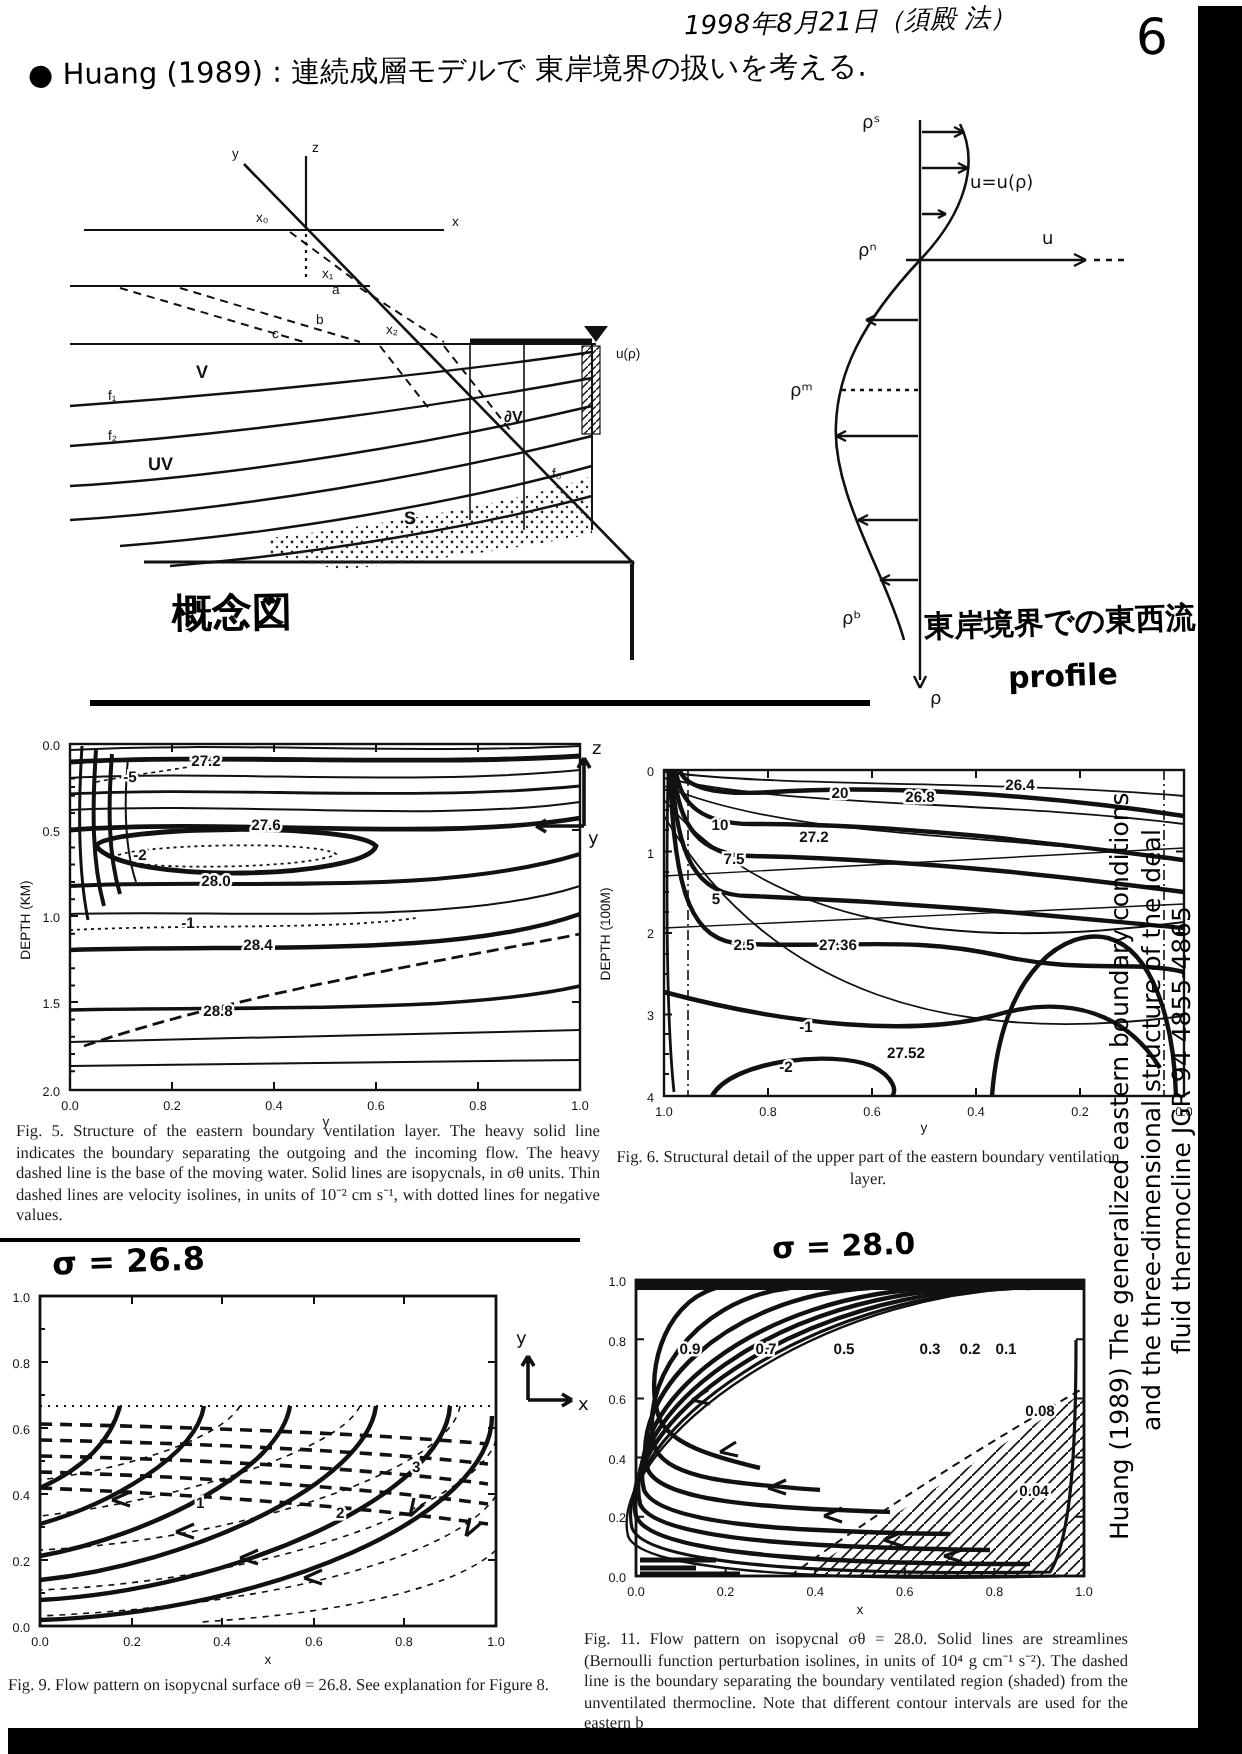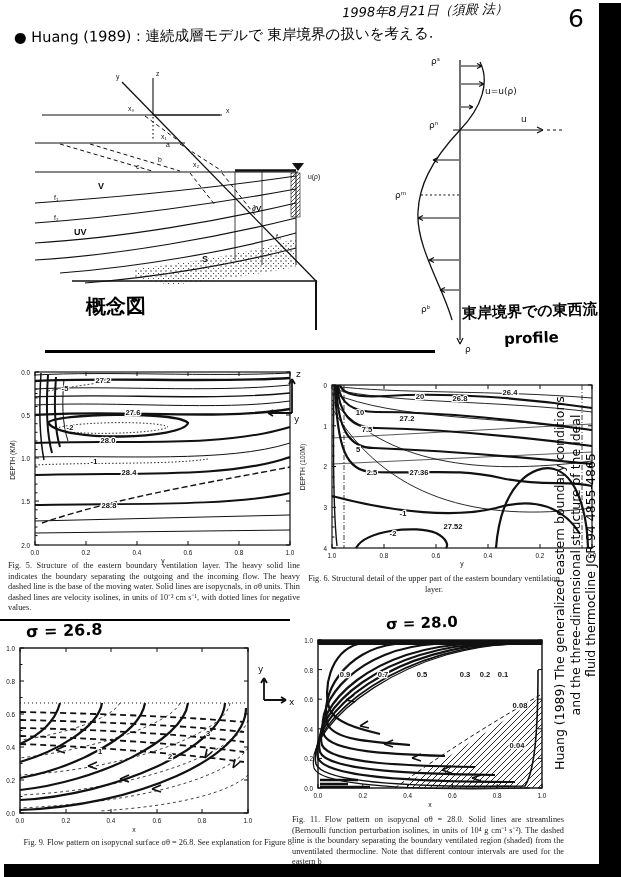--- a/index.html
+++ b/index.html
@@ -318,21 +318,21 @@
       <text class="tick" x="15" y="176" text-anchor="end">0.0</text>
       <text class="tick" x="20" y="183" text-anchor="middle">0.0</text>
       <text class="tick" x="66" y="183" text-anchor="middle">0.2</text>
       <text class="tick" x="111" y="183" text-anchor="middle">0.4</text>
       <text class="tick" x="157" y="183" text-anchor="middle">0.6</text>
       <text class="tick" x="202" y="183" text-anchor="middle">0.8</text>
       <text class="tick" x="248" y="183" text-anchor="middle">1.0</text>
       <text class="axlab" x="134" y="192" text-anchor="middle">x</text>
     </g>
   </svg>
-  <div class="abs caption" style="left:4px;top:838px;width:290px;text-align:right;">Fig. 9.   Flow pattern on isopycnal surface σθ = 26.8. See explanation for Figure 8.</div>
+  <div class="abs caption" style="left:4px;top:838px;width:290px;text-align:left;">Fig. 9.   Flow pattern on isopycnal surface σθ = 26.8. See explanation for Figure 8.</div>
 
   <div class="abs hand" style="left:386px;top:614px;font-size:15px;font-weight:bold;transform:rotate(-2deg);">σ = 28.0</div>
   <svg class="abs" style="left:300px;top:630px;" width="258" height="182" viewBox="0 0 258 182">
     <defs>
       <pattern id="hatch11" patternUnits="userSpaceOnUse" width="6" height="6">
         <path d="M0,6 L6,0" stroke="#111" stroke-width="0.9"></path>
       </pattern>
     </defs>
     <rect x="18" y="10" width="224" height="148" fill="none" stroke="#111" stroke-width="1.4"></rect>
     <path class="sk" d="M18,12.5 L242,12.5" stroke-width="5"></path>

